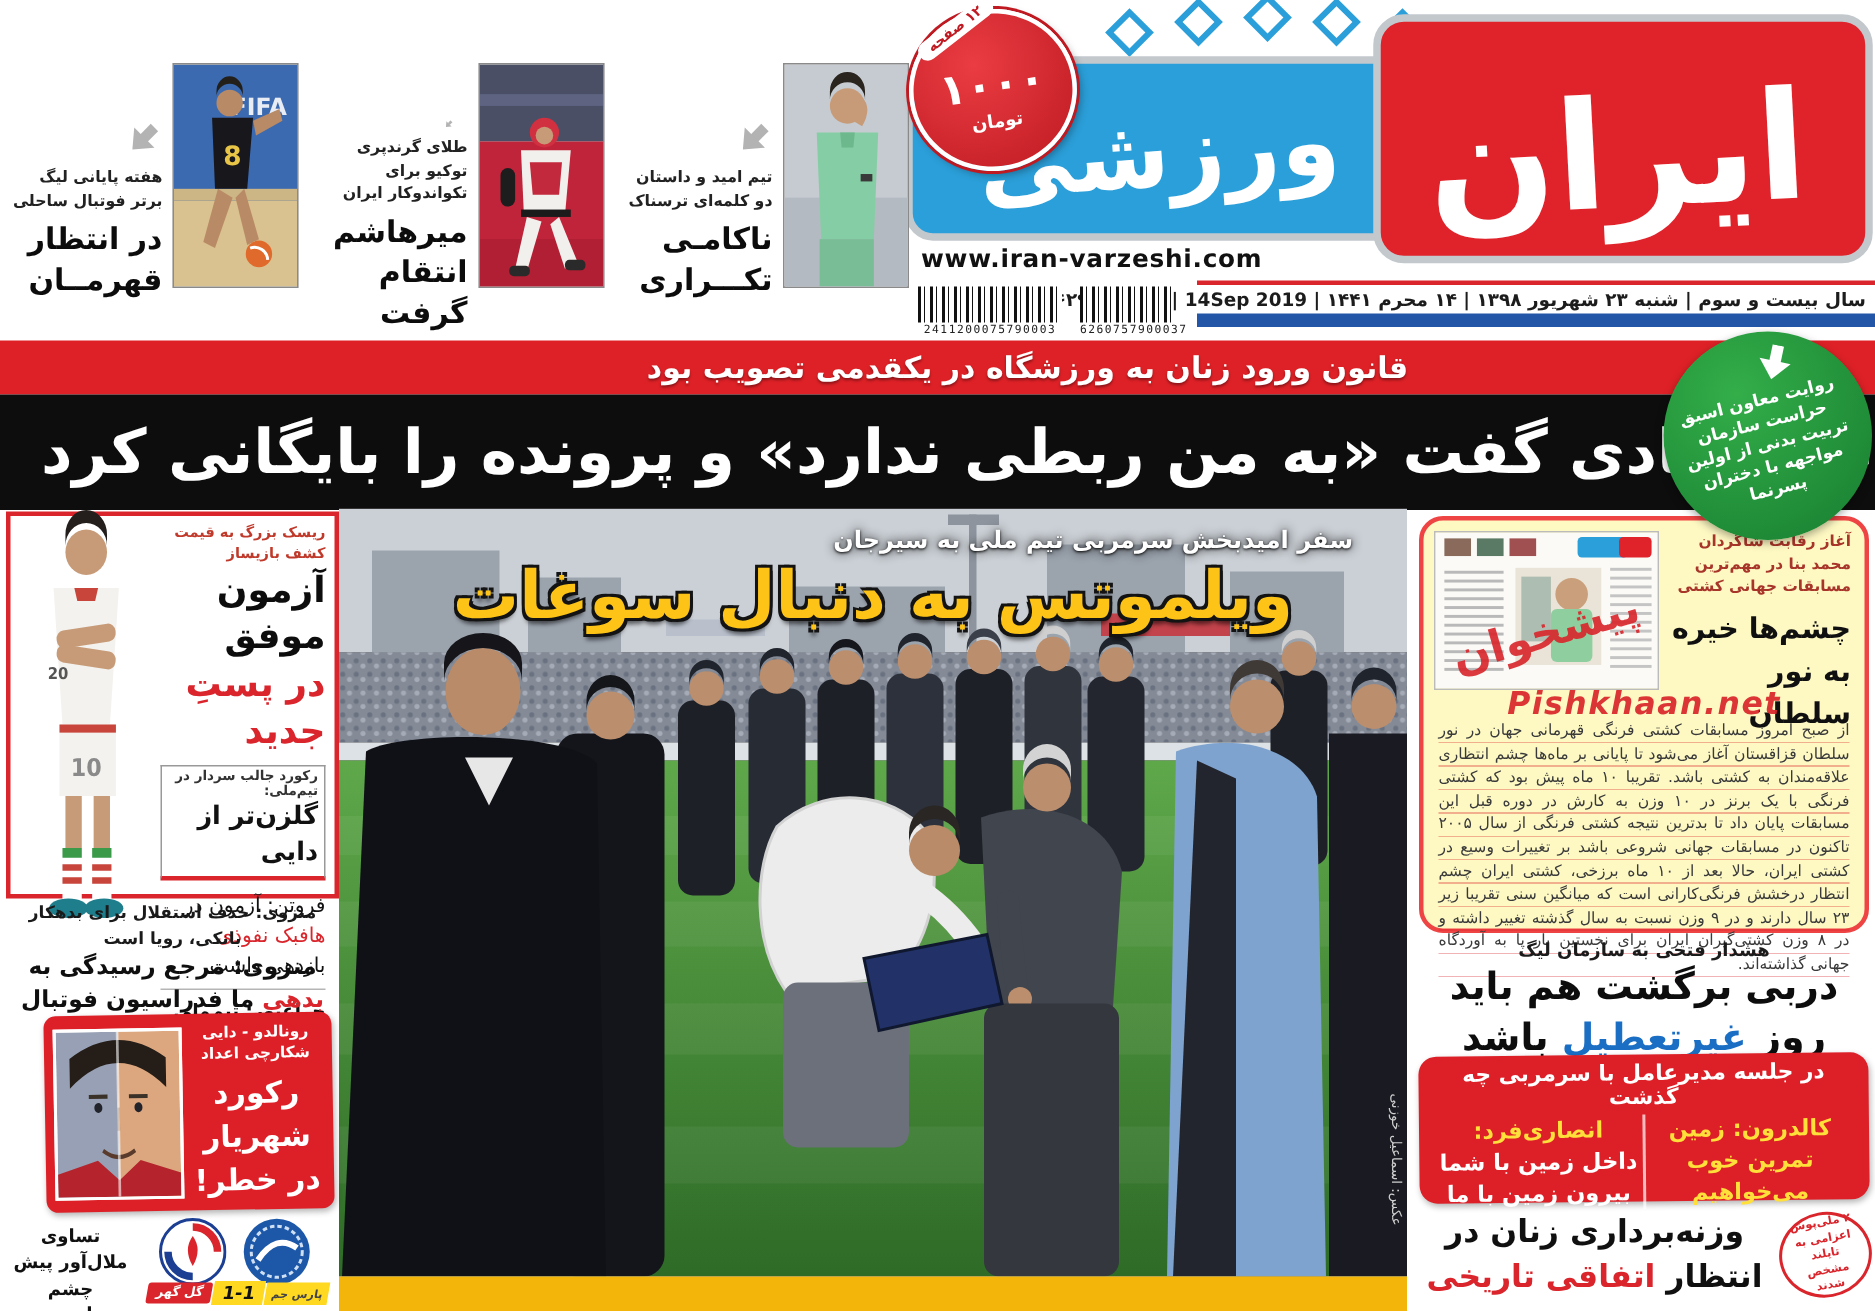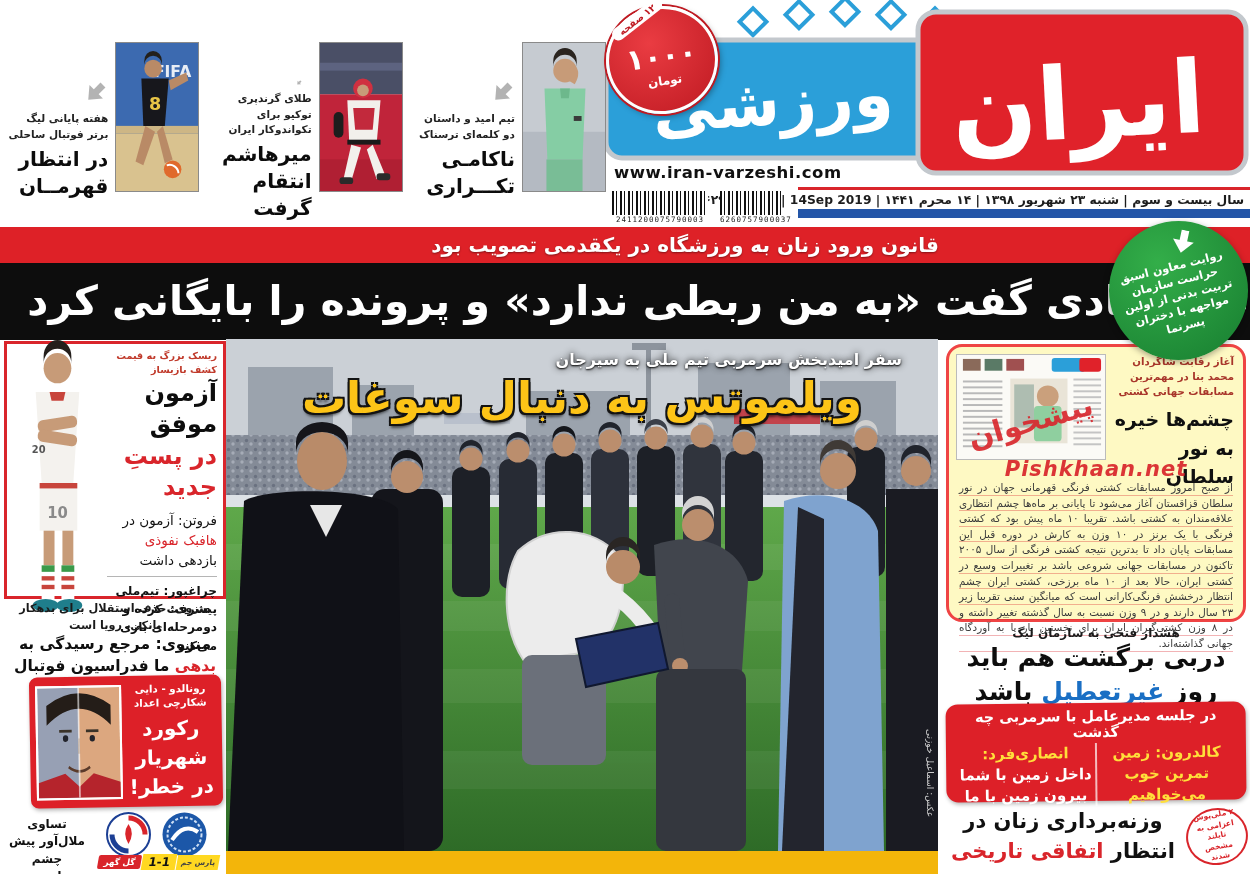--- a/index.html
+++ b/index.html
@@ -464,20 +464,24 @@
             <rect x="56" y="226" width="13" height="4" fill="#c8453c"></rect>
         </g>
         <ellipse cx="40" cy="245" rx="13" ry="6" fill="#1f7e8c"></ellipse>
         <ellipse cx="64" cy="245" rx="13" ry="6" fill="#1f7e8c"></ellipse>
       </svg>
     </div>
     <div class="a-txt">
       <div class="a-kicker">ریسک بزرگ به قیمت کشف بازیساز</div>
       <h2 class="a-h-black">آزمون موفق</h2>
       <h2 class="a-h-red">در پستِ جدید</h2>
+      <div class="a-sub">
+        <div class="a-sub-kicker">رکورد جالب سردار در تیم‌ملی:</div>
+        <div class="a-sub-headline">گلزن‌تر از دایی</div>
+      </div>
       <p class="a-q1"><span>فروتن: آزمون در </span><span class="red">هافبک نفوذی</span><span> بازدهی داشت</span></p>
       <hr>
       <p class="a-q2">چراغپور: تیم‌ملی پیشرفت کرده و دومرحله‌ای بازی می‌کند</p>
     </div>
   </aside>
 
   <div class="monzavi-sm">منزوی: حذف استقلال برای بدهکار بانکی، رویا است</div>
   <div class="monzavi-lg"><span>منزوی: مرجع رسیدگی به </span><span class="red">بدهی</span><span> ما فدراسیون فوتبال است</span></div>
 
   <section class="ronaldo-box">

